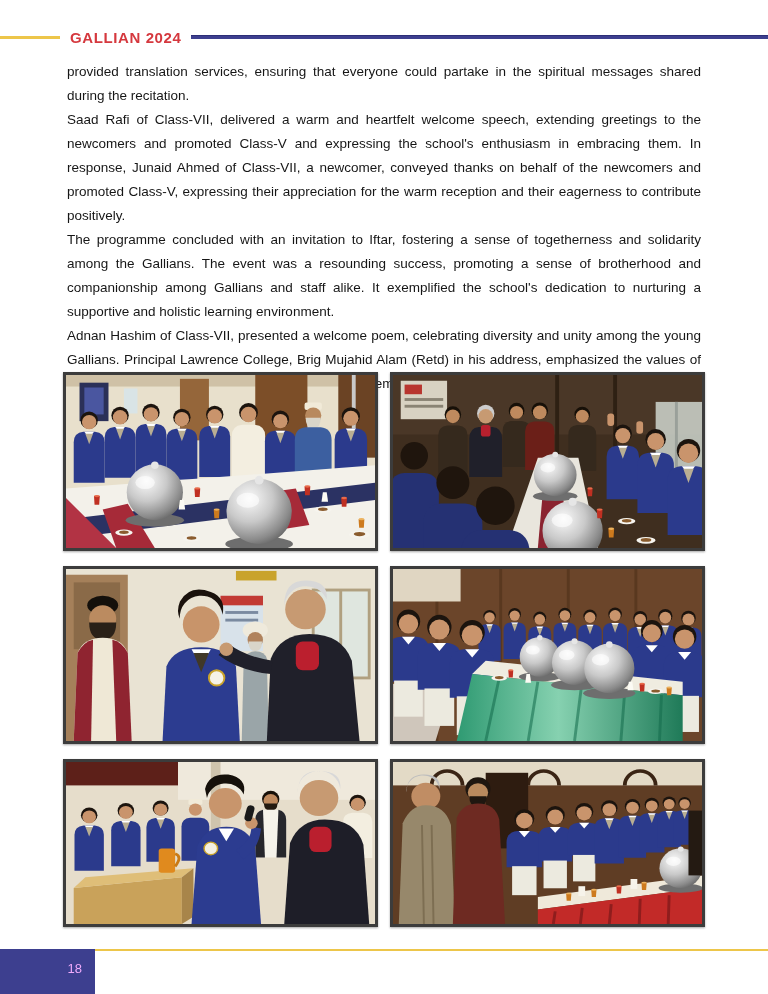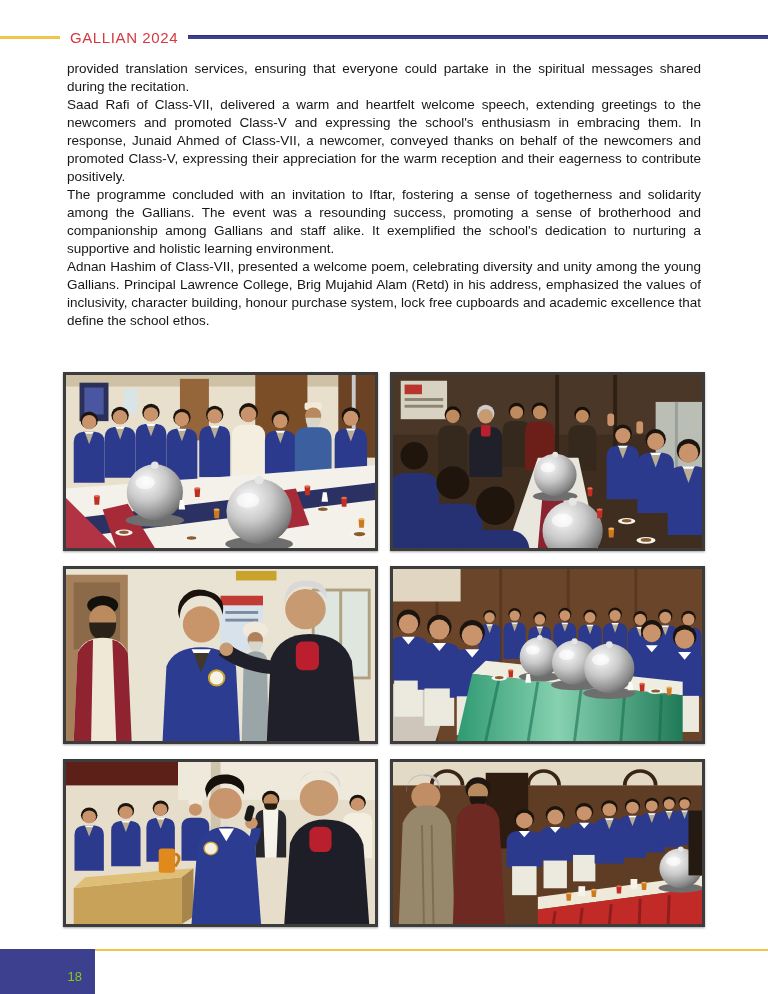--- a/index.html
+++ b/index.html
@@ -3,43 +3,43 @@
 <meta charset="utf-8">
 <style>
   html,body{margin:0;padding:0;background:#ffffff;}
   .page{
     position:relative;width:768px;height:994px;background:#ffffff;
     font-family:"Liberation Sans","DejaVu Sans",sans-serif;overflow:hidden;
   }
   
   .header{position:absolute;left:0;right:0;top:28px;height:18px;display:flex;align-items:center;}
   .rule-yellow-left{width:60px;height:3px;background:#edc64a;flex:0 0 auto;}
-  .page-title{color:#d5383e;font-size:15px;font-weight:normal;letter-spacing:.6px;margin:0 10px;white-space:nowrap;}
+  .page-title{color:#d5383e;font-size:15px;font-weight:bold;letter-spacing:.6px;margin:0 10px;white-space:nowrap;}
   .rule-blue-right{flex:1;height:3px;background:#3d3f8f;border-top:1px solid #2c2e77;}
   
   .bodytext{
     position:absolute;left:67px;right:67px;top:60px;
-    font-size:13.5px;line-height:18px;color:#161616;text-align:justify;
+    font-size:13.5px;line-height:24px;color:#161616;text-align:justify;
   }
   .bodytext p{margin:0;}
   
   .grid{
     position:absolute;left:63px;top:372px;width:642px;
     display:grid;grid-template-columns:315px 315px;grid-template-rows:179px 178px 168px;
     column-gap:12px;row-gap:15px;
   }
   .photo-frame{
     border:3px solid #3c3c3c;background:#1d1d1d;box-sizing:border-box;
     box-shadow:0 1px 2px rgba(0,0,0,.35);
   }
   .photo-frame svg{display:block;width:100%;height:100%;}
   
   .page-number-box{
     position:absolute;left:0;top:949px;width:95px;height:45px;background:#3d3f8f;
-    color:#84cc16;font-size:13px;text-align:right;padding:20px 13px 0 0;box-sizing:border-box;
+    color:#f0abfc;font-size:13px;text-align:right;padding:12px 13px 0 0;box-sizing:border-box;
   }
   .footer-rule{position:absolute;left:95px;right:0;top:949px;height:2px;background:#edc64a;}
 </style>
 </head>
 <body>
 
 <svg width="0" height="0" style="position:absolute" aria-hidden="true">
   <defs>
     <radialGradient id="gSilver" cx="35%" cy="30%" r="80%">
       <stop offset="0%" stop-color="#fafafa"></stop>

